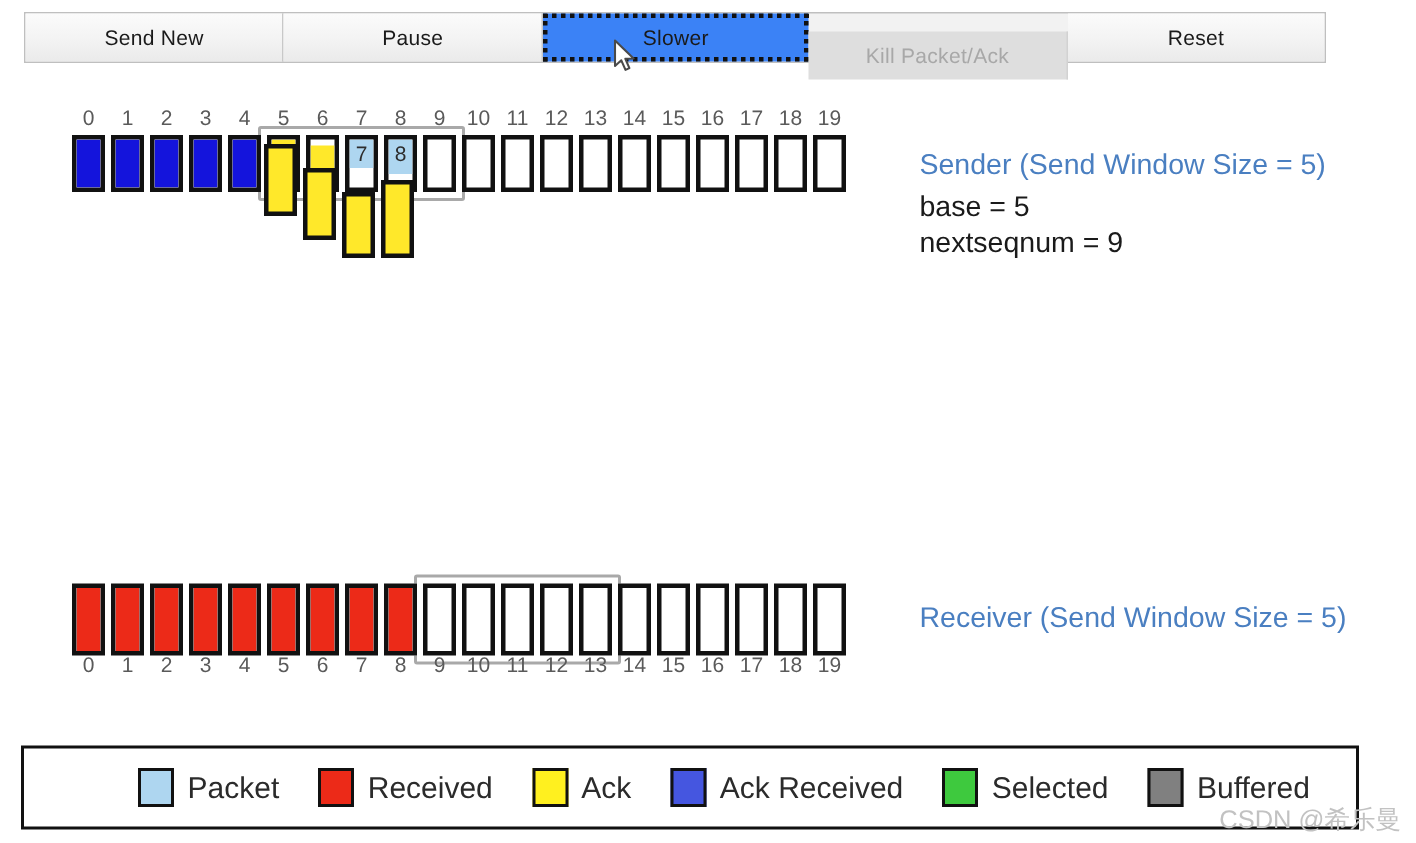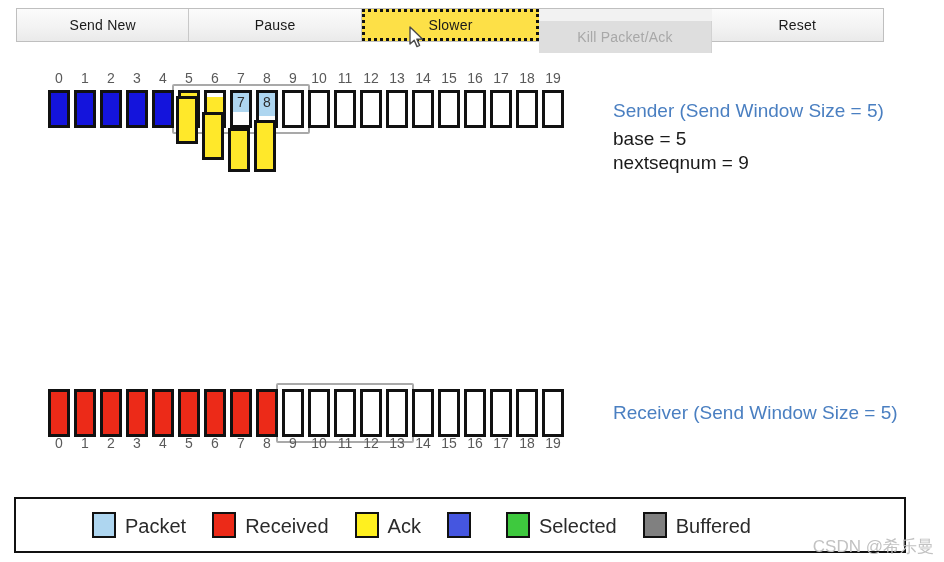--- a/index.html
+++ b/index.html
@@ -39,21 +39,21 @@
     color: #1a1a1a;
     font-size: 14px;
     display: flex;
     align-items: center;
     justify-content: center;
     user-select: none;
     letter-spacing: .2px;
   }
   .tbtn:last-child { border-right: none; }
   .tbtn.focused {
-    background: #fde047;
+    background: #3b82f6;
     border: 3px dotted #111111;
     border-right: 3px dotted #111111;
   }
   .tbtn.disabled {
     background: #dedede;
     color: #a8a8a8;
     border-right: 1px solid #d2d2d2;
     margin-top: 12px;
   }
 
@@ -350,20 +350,21 @@
     <div class="legitem">
       <div class="legswatch" style="background: rgb(236, 42, 24);"></div>
       <span class="leglabel">Received</span>
     </div>
     <div class="legitem">
       <div class="legswatch" style="background: rgb(255, 240, 31);"></div>
       <span class="leglabel">Ack</span>
     </div>
     <div class="legitem">
       <div class="legswatch" style="background: rgb(69, 86, 224);"></div>
+      <span class="leglabel">Ack Received</span>
     </div>
     <div class="legitem">
       <div class="legswatch" style="background: rgb(62, 201, 62);"></div>
       <span class="leglabel">Selected</span>
     </div>
     <div class="legitem">
       <div class="legswatch" style="background: rgb(128, 128, 128);"></div>
       <span class="leglabel">Buffered</span>
     </div>
   </div>

